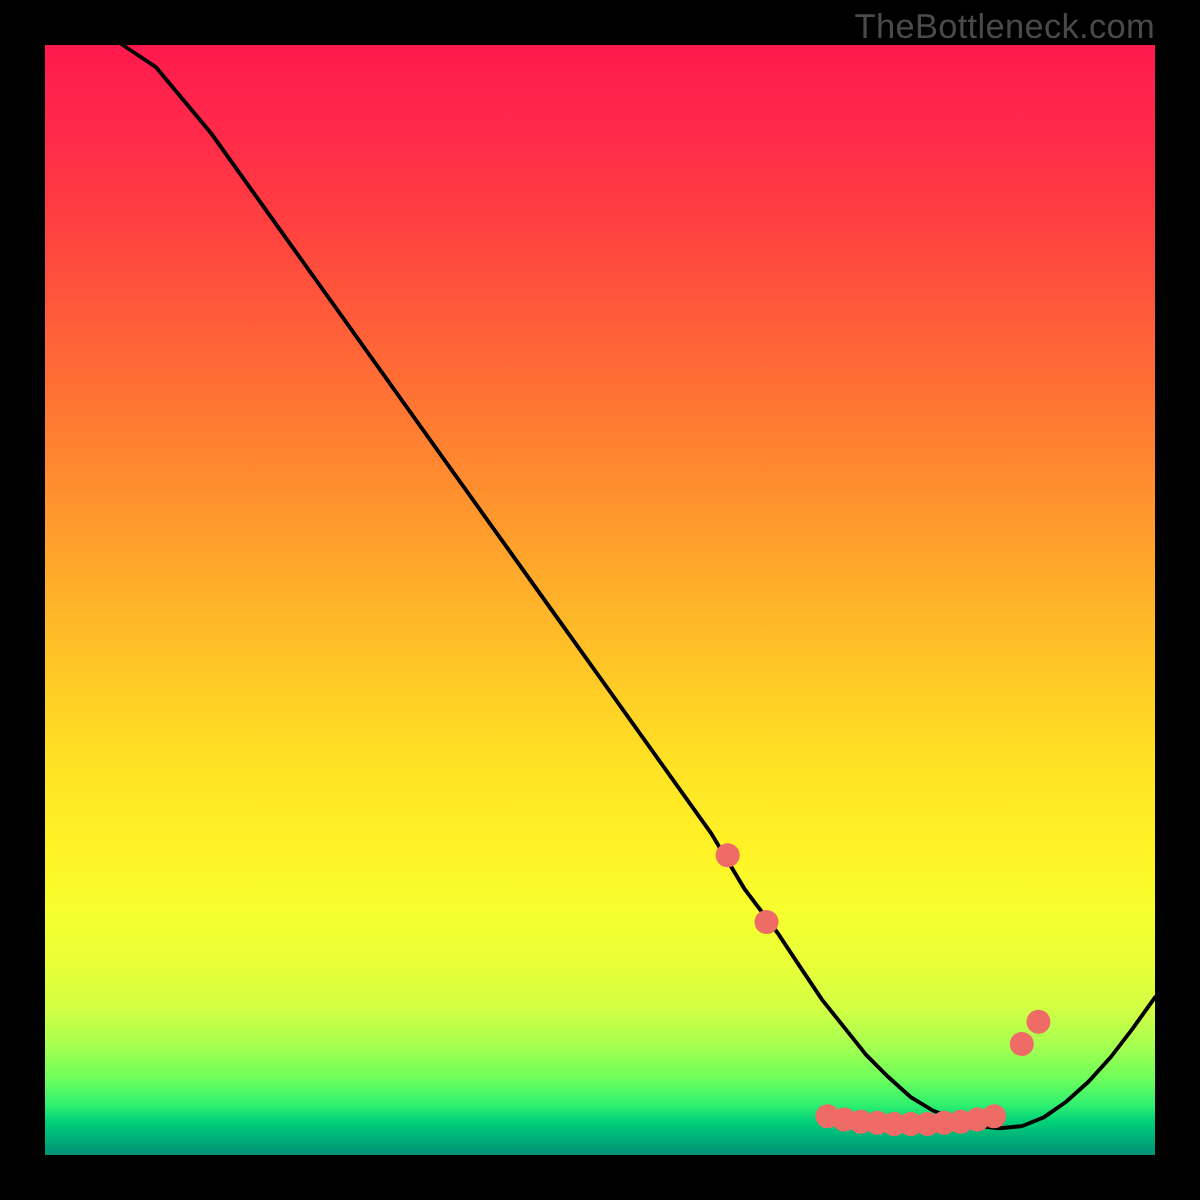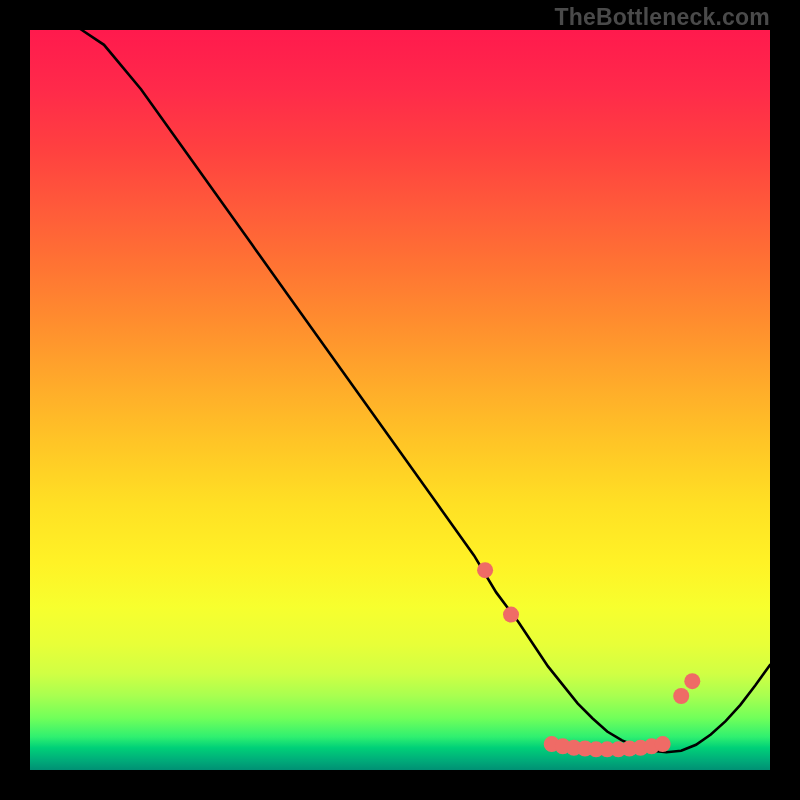--- a/index.html
+++ b/index.html
@@ -46,21 +46,21 @@
       #00b07a 98.5%,
       #009074 100%
     );
   }
   .attribution {
     position: absolute;
     top: 4px;
     right: 30px;
     color: #4a4a4a;
     font-size: 23px;
-    font-weight: 700;
+    font-weight: 400;
     letter-spacing: 0.2px;
     user-select: none;
   }
   svg.curve {
     position: absolute;
     left: 0;
     top: 0;
     width: 740px;
     height: 740px;
     overflow: visible;

